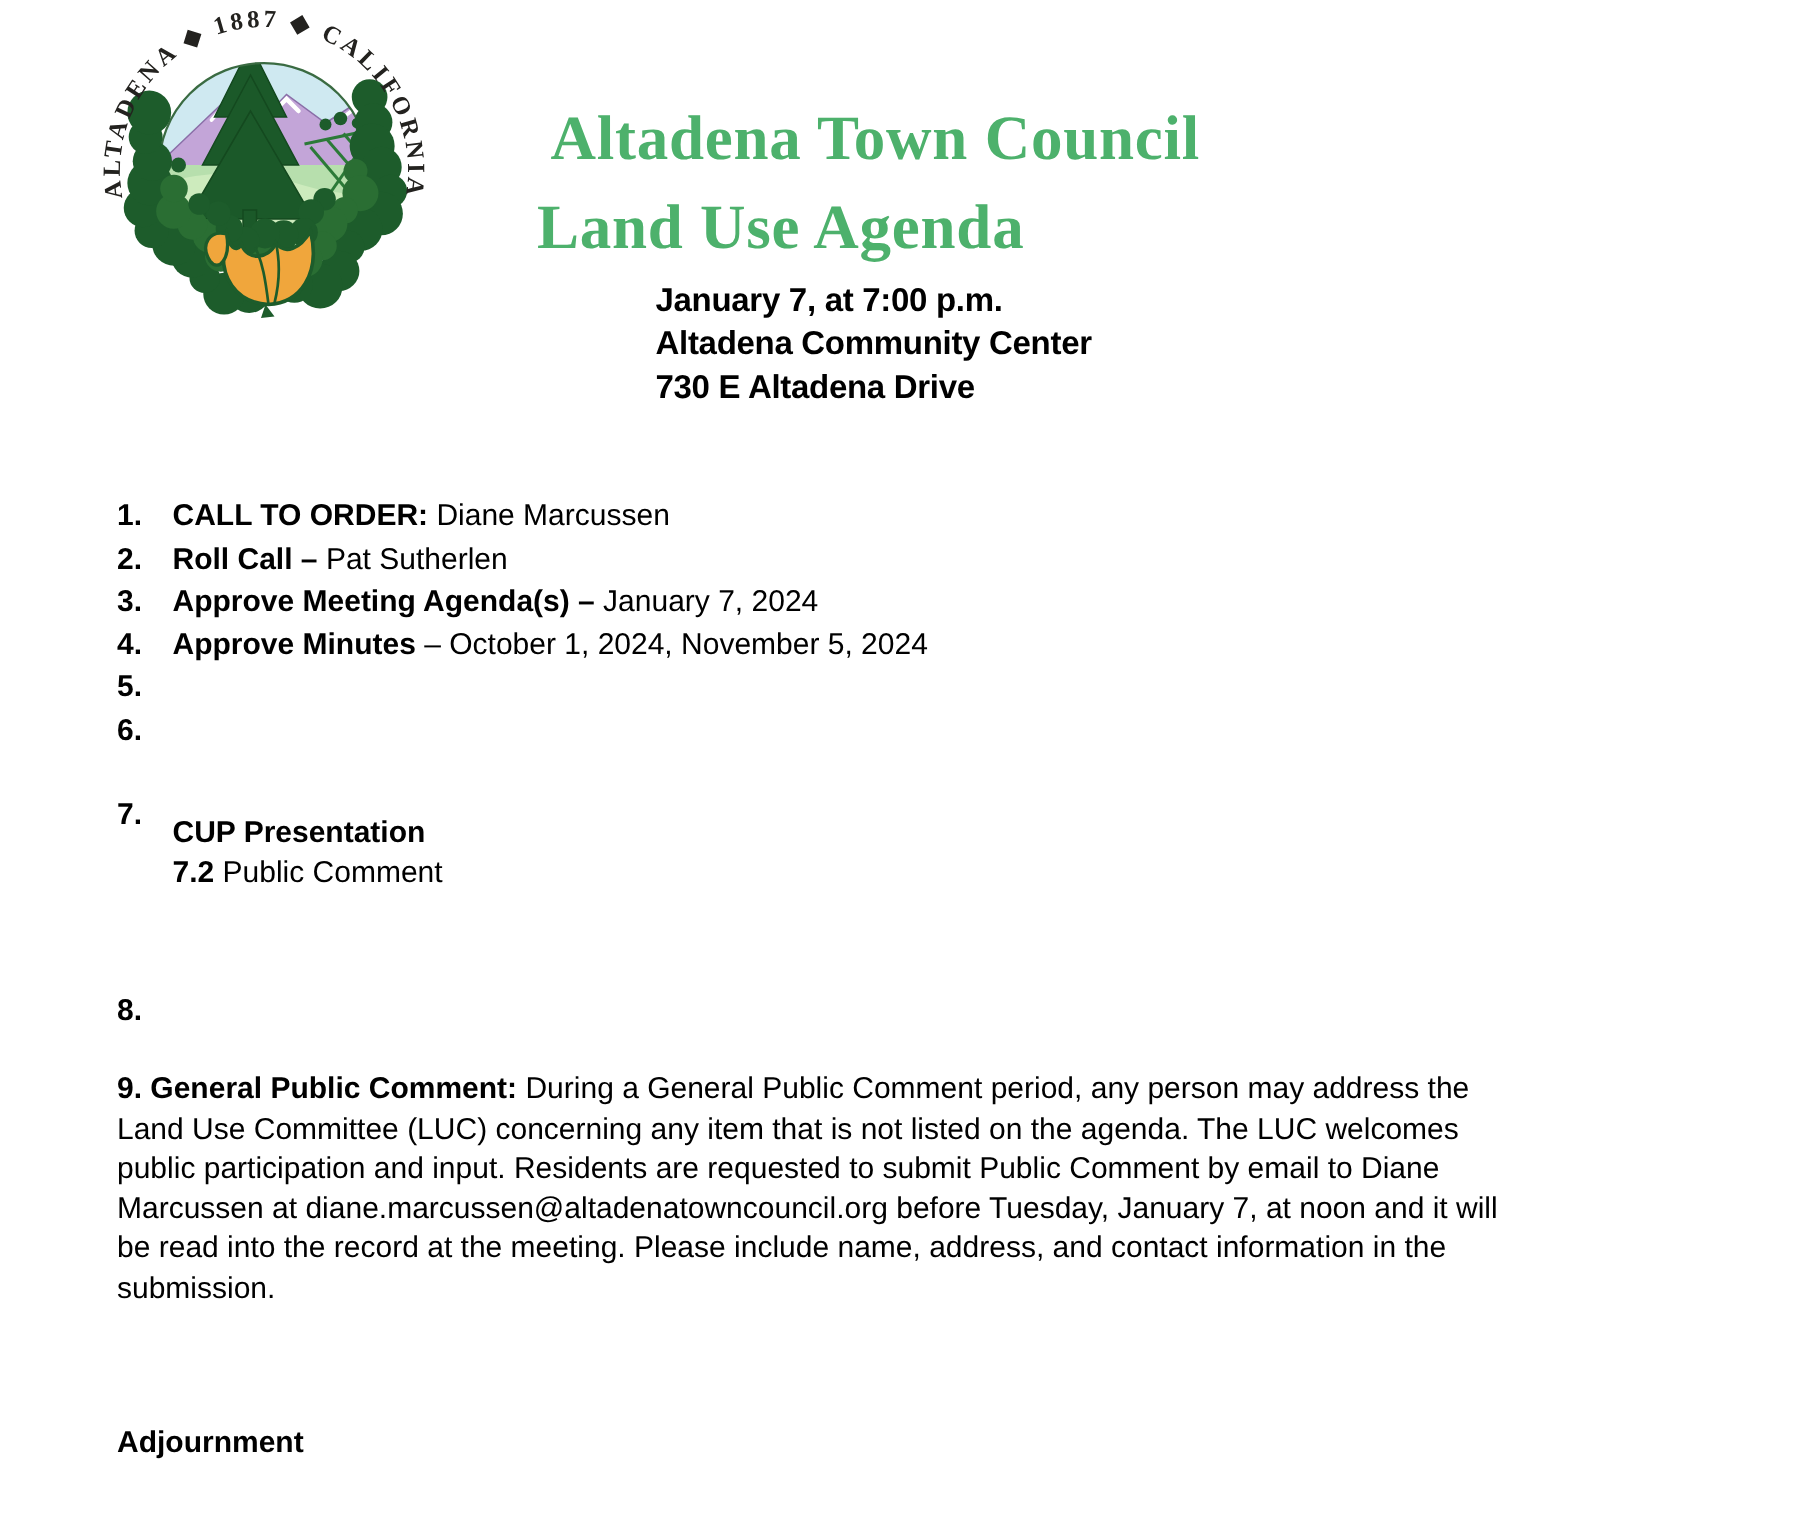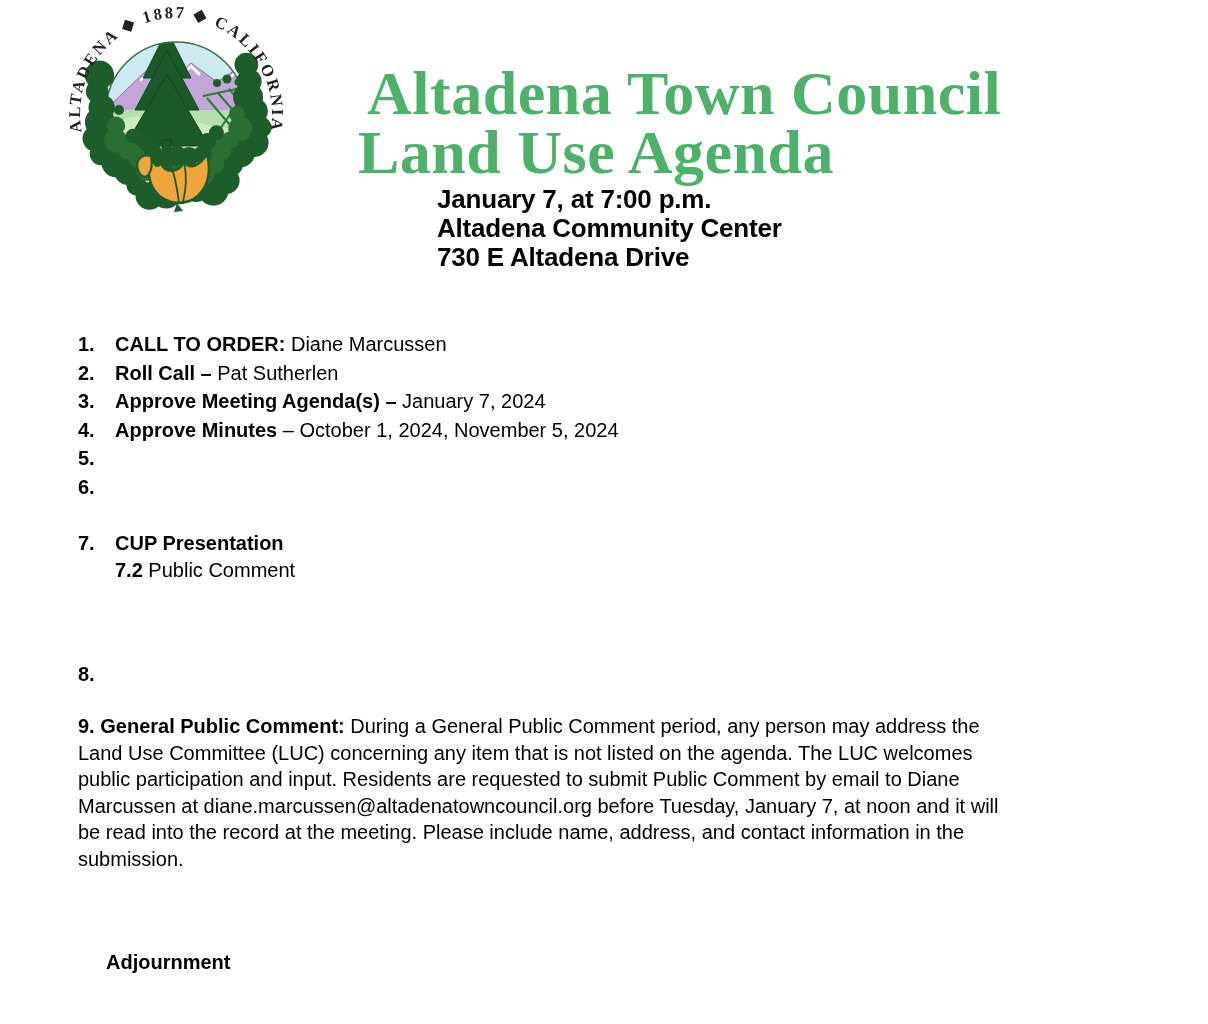--- a/index.html
+++ b/index.html
@@ -5,41 +5,41 @@
   html,body{margin:0;padding:0;background:#ffffff;}
   #page{position:relative;width:1208px;height:1024px;background:#ffffff;overflow:hidden;
         font-family:"Liberation Sans",sans-serif;color:#000;}
 
   
   .logo{position:absolute;left:66px;top:6px;width:220px;height:212px;}
 
   
   .title{position:absolute;left:358px;top:64px;
          font-family:"Liberation Serif",serif;font-weight:700;
-         color:#4db16c;font-size:62px;line-height:59px;letter-spacing:.5px;}
+         color:#4db16c;font-size:42px;line-height:59px;letter-spacing:.5px;}
   .title .l1{padding-left:9px;}
 
   
   .meeting{position:absolute;left:437px;top:185px;font-weight:700;
-           font-size:26px;line-height:29px;letter-spacing:-0.2px;}
+           font-size:22px;line-height:29px;letter-spacing:-0.2px;}
 
   
   .blk{position:absolute;left:78px;font-size:20px;}
   .row{display:flex;align-items:flex-start;}
   .num{width:37px;flex:none;font-weight:700;}
-  .b{font-weight:700;}
+  .b{font-weight:700;margin-top:12px;}
   .pre{white-space:pre-wrap;}
 
   #items16{top:330px;line-height:28.5px;width:1074px;}
   #cup{top:530px;line-height:27px;width:1074px;}
   #cup .subs{margin-left:37px;}
   #special{top:661px;line-height:27px;width:1074px;}
   #pc{top:713px;width:1074px;line-height:26.6px;}
   #reports{top:897px;line-height:26.6px;font-weight:700;width:1074px;}
-  #adjourn{top:949px;line-height:26.6px;font-weight:700;width:1074px;margin-left:28px;}
+  #adjourn{top:949px;line-height:26.6px;font-weight:700;width:1074px;}
 
   
   .sealtext{font-family:"Liberation Serif",serif;font-weight:700;
             font-size:16.5px;letter-spacing:2.4px;fill:#23221f;}
 </style>
 </head>
 <body>
 
 <div id="page">
 

